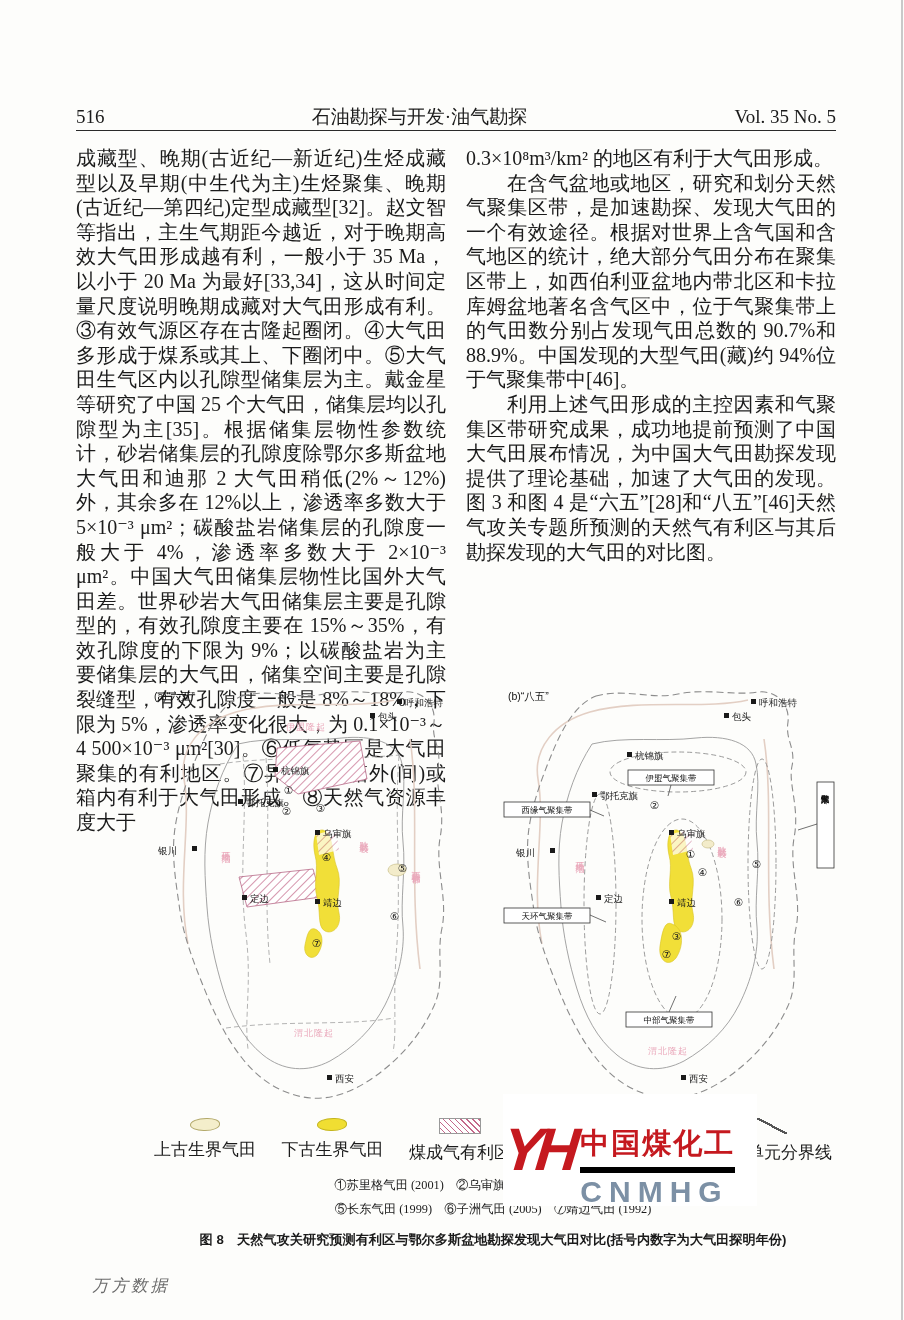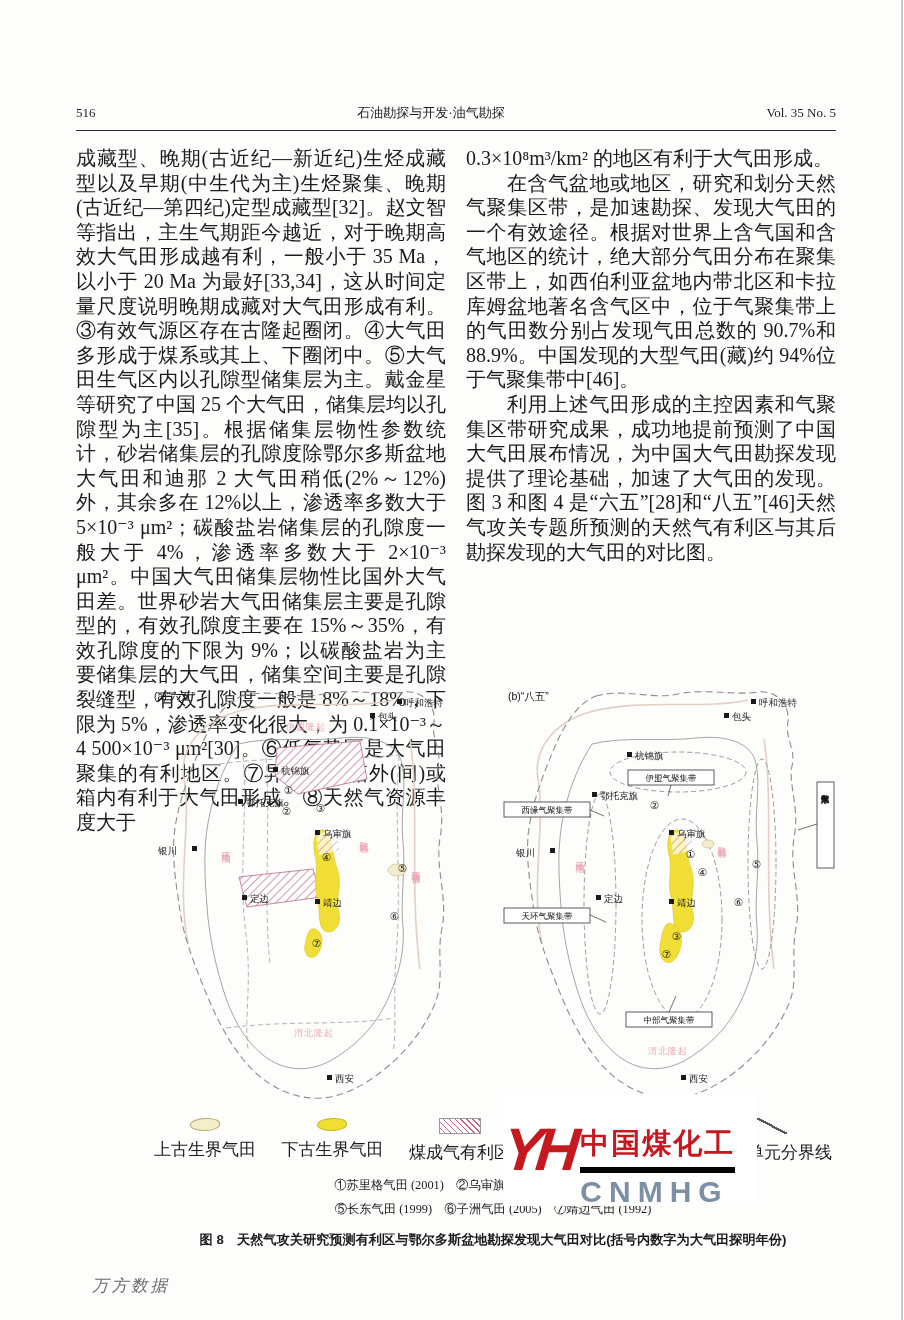--- a/index.html
+++ b/index.html
@@ -5,21 +5,21 @@
   * { margin:0; padding:0; box-sizing:border-box; }
   html,body { width:904px; height:1320px; }
   body {
     position:relative; overflow:hidden;
     background:#fdfdfb; color:#1b1b1b;
     font-family:"Liberation Serif","DejaVu Serif",serif;
   }
   .scan-edge { position:absolute; right:1px; top:0; width:2px; height:100%; background:#c9c9c9; }
 
   .pg-header { position:absolute; top:104px; left:76px; width:760px;
-    display:flex; justify-content:space-between; align-items:baseline; font-size:13px;text-align:right; }
+    display:flex; justify-content:space-between; align-items:baseline; font-size:19px;text-align:right; }
   .pg-rule { position:absolute; top:130px; left:76px; width:760px; border-top:1.3px solid #2a2a2a; }
 
   .columns { position:absolute; top:146px; left:76px; width:760px; display:flex; gap:20px; }
   .col { width:370px; font-size:20px; line-height:24.6px; text-align:justify; }
   .col p { margin:0; }
   .col p.ind { text-indent:2.05em; }
 
   .figure { position:absolute; top:666px; left:146px; width:694px; }
   .maps { display:flex; gap:14px; }
   .map { width:340px; height:424px; }

